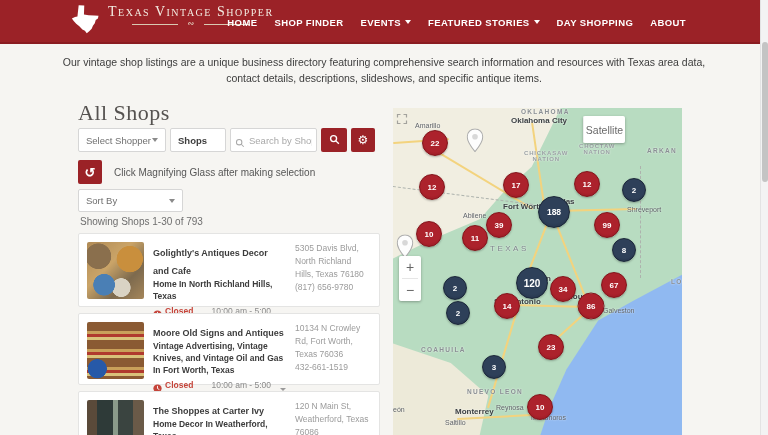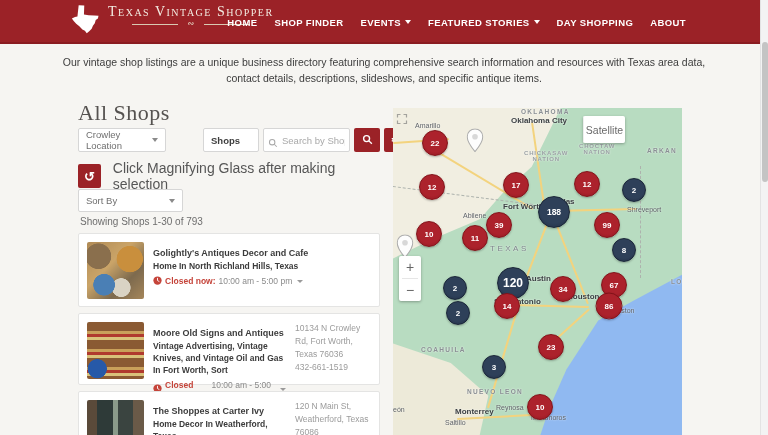--- a/index.html
+++ b/index.html
@@ -23,30 +23,30 @@
   .intro { position:absolute; left:56px; top:54px; width:656px; text-align:center; font-size:10.5px; line-height:1.55; color:#3d3d3d; }
 
   
   .leftcol { position:absolute; left:78px; top:100px; width:302px; }
   .page-title { font-family:"Liberation Serif", serif; font-size:22px; color:#555250; letter-spacing:.5px; }
   .filter-row { position:absolute; left:0; top:28px; display:flex; gap:4px; }
   .select-box, .text-input { height:24px; background:#fff; border:1px solid #d6d6d6; border-radius:2px; font-size:9.5px; color:#6f6f6f; display:flex; align-items:center; padding:0 7px; }
   .select-box { justify-content:space-between; cursor:pointer; }
   .caret-gray { width:0; height:0; border-left:3.5px solid transparent; border-right:3.5px solid transparent; border-top:4px solid #8a8a8a; }
   .loc-select { width:88px; }
-  .shops-input { width:56px; font-weight:bold; color:#3e3e3e; font-family:"Liberation Sans", sans-serif; font-size:9.5px;margin-left:33px; }
+  .shops-input { width:56px; font-weight:bold; color:#3e3e3e; font-family:"Liberation Sans", sans-serif; font-size:9.5px; }
   .search-wrap { width:87px; position:relative; }
   .search-wrap input { width:100%; height:24px; border:1px solid #d6d6d6; border-radius:2px; font-size:9.5px; padding:0 4px 0 18px; color:#3e3e3e; background:#fff; font-family:"Liberation Sans", sans-serif; }
   .search-wrap input::placeholder { color:#a9a9a9; }
   .search-wrap .mag { position:absolute; left:5px; top:6px; }
   .red-btn { height:24px; background:#9b2227; border:none; border-radius:2px; color:#fff; cursor:pointer; display:flex; align-items:center; justify-content:center; }
   .btn-search { width:26px; } .btn-gear { width:24px; font-size:12px; }
   .reset-row { position:absolute; left:0; top:60px; display:flex; align-items:center; gap:12px; }
   .btn-reset { width:24px; height:24px; font-size:13px; font-weight:bold; }
-  .hint { font-size:14px; color:#565656; }
+  .hint { font-size:10px; color:#565656; }
   .sort-row { position:absolute; left:0; top:89px; }
   .sort-select { width:105px; height:23px; }
   .results-count { position:absolute; left:2px; top:116px; font-size:10px; color:#6e6e6e; }
 
   
   .card { position:absolute; left:0; width:302px; background:#fff; border:1px solid #e4e4e3; border-radius:2px; padding:8px; display:flex; gap:9px; cursor:pointer; }
   .card1 { top:133px; height:74px; } .card2 { top:213px; height:72px; } .card3 { top:291px; height:72px; }
   .thumb { width:57px; height:57px; border-radius:2px; flex:0 0 57px; }
   .thumb1 { background:
       radial-gradient(circle at 30% 75%, #4a7fb5 0 18%, transparent 19%),
@@ -142,21 +142,21 @@
   </div>
 </div>
 
 <div class="intro">Our vintage shop listings are a unique business directory featuring comprehensive search information and resources with Texas area data, contact details, descriptions, slideshows, and specific antique items.</div>
 
 <div class="leftcol">
   <div class="page-title">All Shops</div>
 
   <div class="filter-row">
     <div class="select-box loc-select">
-      <span>Crowley Location</span>
+      <span>Select Shopper</span>
         <span class="caret-gray"></span>
     </div>
     <div class="select-box shops-input">
       <span>Shops</span>
     </div>
     <div class="search-wrap">
       <span class="mag">
         <svg width="10" height="10" viewBox="0 0 24 24">
             <circle cx="10" cy="10" r="6.5" fill="none" stroke="#a9a9a9" stroke-width="2.5"></circle>
             <line x1="15" y1="15" x2="21" y2="21" stroke="#a9a9a9" stroke-width="2.5"></line>
@@ -201,27 +201,31 @@
       <div class="status-row">
         <span><svg width="9" height="9" viewBox="0 0 24 24">
               <circle cx="12" cy="12" r="11" fill="#c5443a"></circle>
               <path d="M12 5 v7 l5 3" stroke="#fff" stroke-width="2.4" fill="none"></path>
             </svg></span>
         <span class="status-closed">Closed now:</span>
         <span class="status-hours">10:00 am - 5:00 pm</span>
         <span class="status-caret"></span>
       </div>
     </div>
+    <div class="card-side">
+      <div>5305 Davis Blvd, North Richland Hills, Texas 76180</div>
+      <div class="card-phone">(817) 656-9780</div>
+    </div>
   </div>
 
   <div class="card card2">
     <div class="thumb thumb2"></div>
     <div class="card-main">
       <span class="card-title">Moore Old Signs and Antiques</span>
-      <div class="card-sub">Vintage Advertising, Vintage Knives, and Vintage Oil and Gas In Fort Worth, Sort</div>
+      <div class="card-sub">Vintage Advertising, Vintage Knives, and Vintage Oil and Gas In Fort Worth, Texas</div>
       <div class="status-row">
         <span><svg width="9" height="9" viewBox="0 0 24 24">
               <circle cx="12" cy="12" r="11" fill="#c5443a"></circle>
               <path d="M12 5 v7 l5 3" stroke="#fff" stroke-width="2.4" fill="none"></path>
             </svg></span>
         <span class="status-closed">Closed now:</span>
         <span class="status-hours">10:00 am - 5:00 pm</span>
         <span class="status-caret"></span>
       </div>
     </div>
@@ -269,24 +273,24 @@
       <div class="cluster red" style="left: 39px; top: 79px; height: 26px; width: 26px; font-size: 8px;">12</div>
       <div class="cluster red" style="left: 123px; top: 77px; height: 26px; width: 26px; font-size: 8px;">17</div>
       <div class="cluster red" style="left: 194px; top: 76px; height: 26px; width: 26px; font-size: 8px;">12</div>
       <div class="cluster navy" style="left: 241px; top: 82px; height: 24px; width: 24px; font-size: 8px;">2</div>
       <div class="cluster navy" style="left: 161px; top: 104px; height: 32px; width: 32px; font-size: 8.5px;">188</div>
       <div class="cluster red" style="left: 36px; top: 126px; height: 26px; width: 26px; font-size: 8px;">10</div>
       <div class="cluster red" style="left: 106px; top: 117px; height: 26px; width: 26px; font-size: 8px;">39</div>
       <div class="cluster red" style="left: 82px; top: 130px; height: 26px; width: 26px; font-size: 8px;">11</div>
       <div class="cluster red" style="left: 214px; top: 117px; height: 26px; width: 26px; font-size: 8px;">99</div>
       <div class="cluster navy" style="left: 231px; top: 142px; height: 24px; width: 24px; font-size: 8px;">8</div>
-      <div class="cluster navy" style="left: 120px; top: 175px; height: 32px; width: 32px; font-size: 12px;">120</div>
+      <div class="cluster navy" style="left: 139px; top: 175px; height: 32px; width: 32px; font-size: 10px;">120</div>
       <div class="cluster red" style="left: 170px; top: 181px; height: 26px; width: 26px; font-size: 8px;">34</div>
       <div class="cluster red" style="left: 221px; top: 177px; height: 26px; width: 26px; font-size: 8px;">67</div>
-      <div class="cluster red" style="left: 198px; top: 198px; height: 27px; width: 27px; font-size: 8px; margin-left: 18px;">86</div>
+      <div class="cluster red" style="left: 198px; top: 198px; height: 27px; width: 27px; font-size: 8px;">86</div>
       <div class="cluster red" style="left: 114px; top: 198px; height: 26px; width: 26px; font-size: 8px;">14</div>
       <div class="cluster navy" style="left: 62px; top: 180px; height: 24px; width: 24px; font-size: 8px;">2</div>
       <div class="cluster navy" style="left: 65px; top: 205px; height: 24px; width: 24px; font-size: 8px;">2</div>
       <div class="cluster navy" style="left: 101px; top: 259px; height: 24px; width: 24px; font-size: 8px;">3</div>
       <div class="cluster red" style="left: 158px; top: 239px; height: 26px; width: 26px; font-size: 8px;">23</div>
       <div class="cluster red" style="left: 147px; top: 299px; height: 26px; width: 26px; font-size: 8px;">10</div>
       <span class="pin" style="left: 82px; top: 46px;"><svg width="17" height="24" viewBox="0 0 24 34">
           <path d="M12 1 C5.9 1 1 5.9 1 12 c0 8 11 21 11 21 s11-13 11-21 C23 5.9 18.1 1 12 1 Z" fill="#fdfdfd" stroke="#adadad" stroke-width="1.5"></path>
           <circle cx="12" cy="12" r="4" fill="#d8d8d8"></circle>
         </svg></span>

